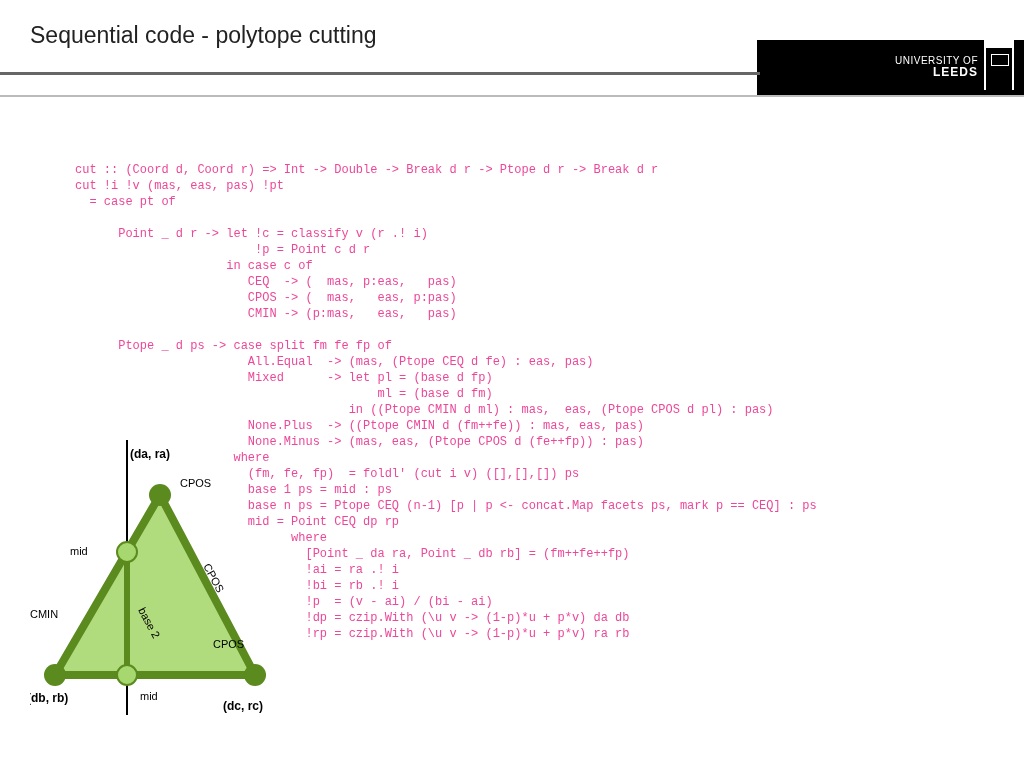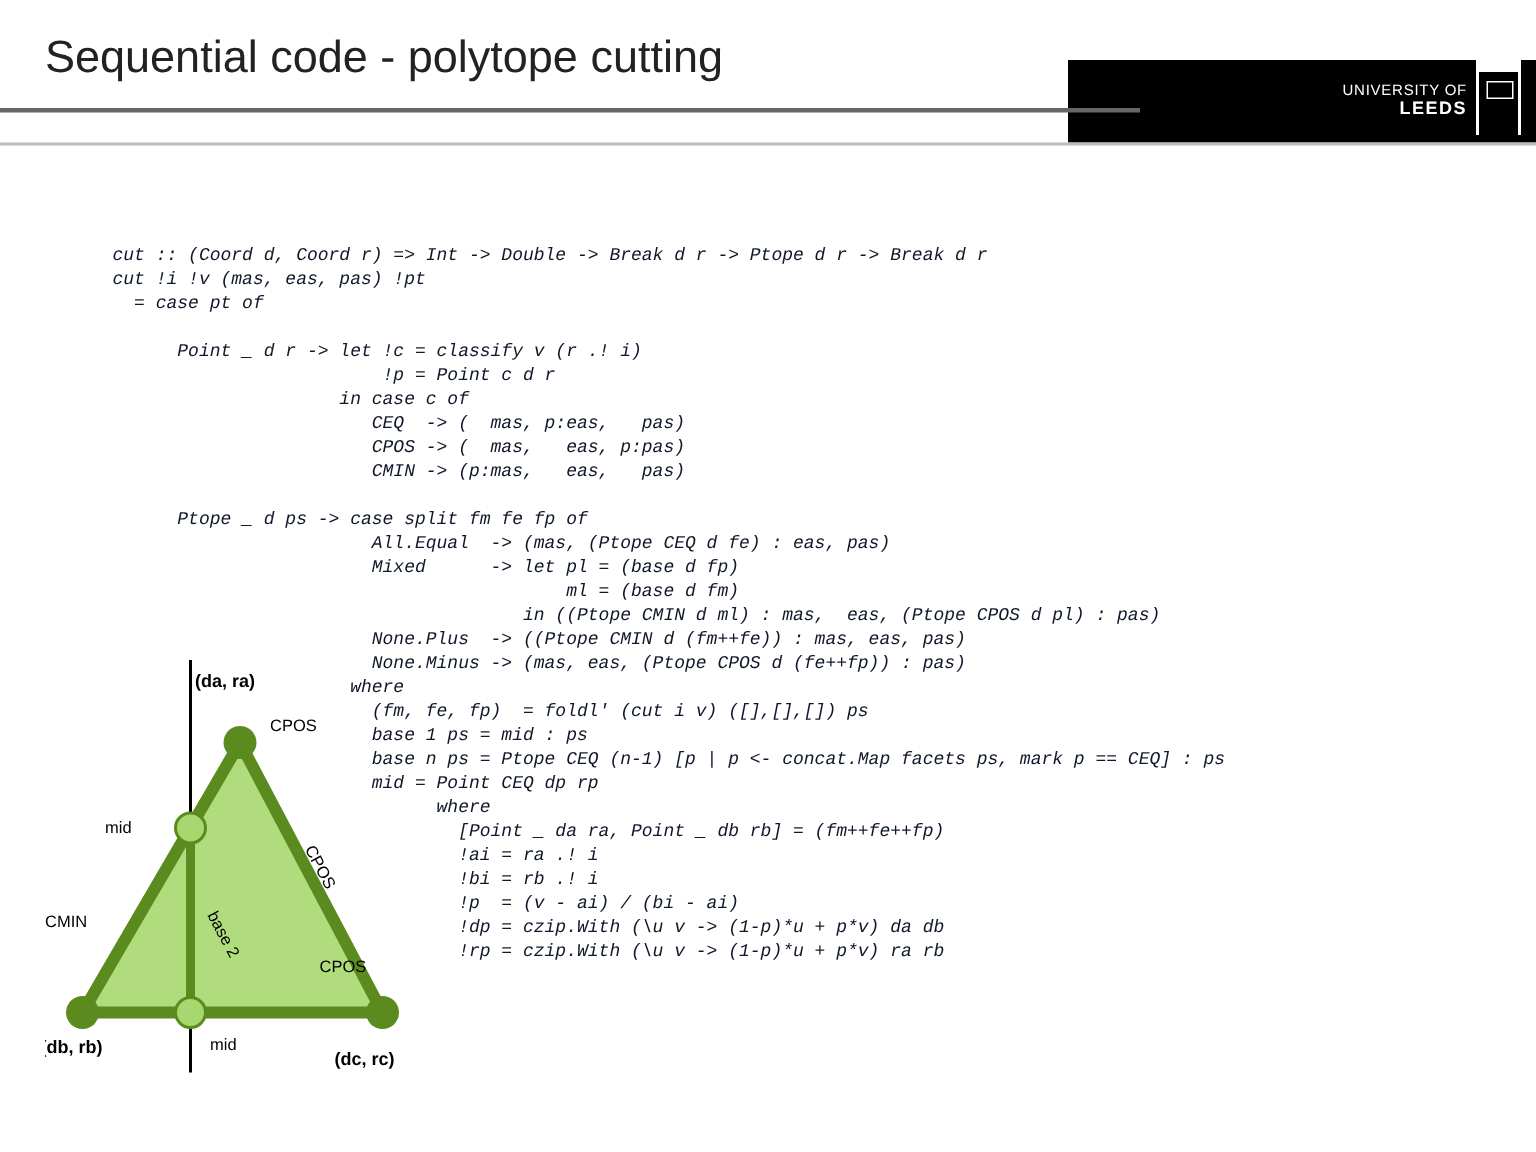--- a/index.html
+++ b/index.html
@@ -9,28 +9,28 @@
     height: 768px;
     font-family: Arial, sans-serif;
     background: #fff;
     position: relative;
     overflow: hidden;
   }
   .title {
     position: absolute;
     top: 22px;
     left: 30px;
-    font-size: 30px;
+    font-size: 23px;
     color: #222;
   }
   .logo-band {
     position: absolute;
     top: 40px;
     right: 0;
-    width: 312px;
+    width: 267px;
     height: 55px;
     background: #000;
     display: flex;
     align-items: center;
     justify-content: flex-end;
     padding-right: 10px;
     box-sizing: border-box;
   }
   .logo-text {
     color: #fff;
@@ -80,22 +80,21 @@
   }
   .code {
     position: absolute;
     top: 150px;
     left: 75px;
     right: 10px;
     font-family: "Courier New", monospace;
     font-size: 12px;
     line-height: 16px;
     white-space: pre;
-    color: #0f172a;
-    font-style: italic;
+    color: #ec4899;
   }
   .diagram {
     position: absolute;
     top: 440px;
     left: 30px;
     width: 260px;
     height: 280px;
   }
   .diagram text { font-family: Arial, sans-serif; }
   .lbl { font-size: 12px; font-weight: bold;}

